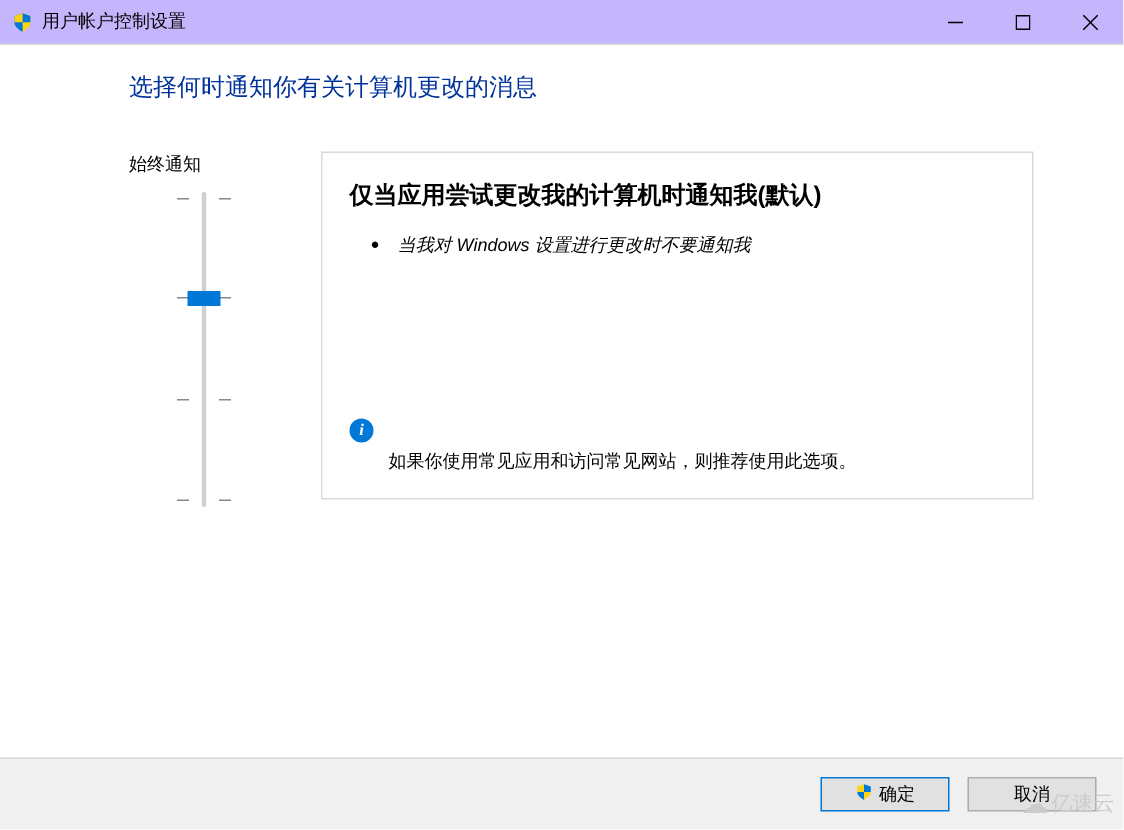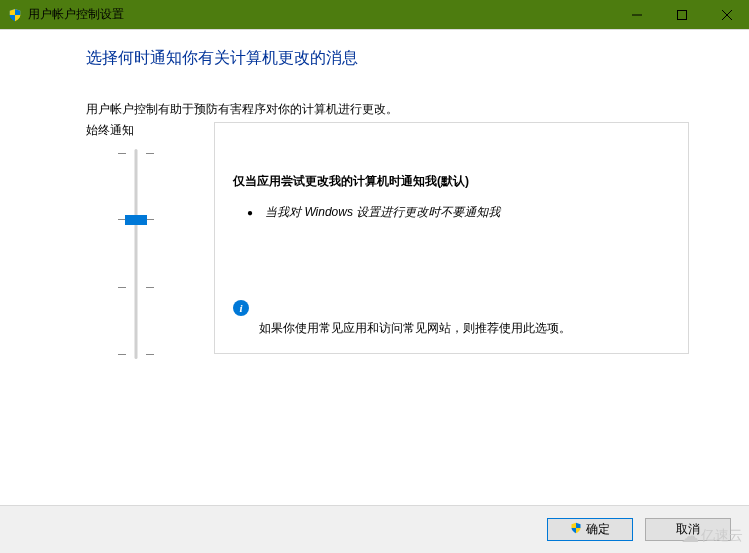--- a/index.html
+++ b/index.html
@@ -7,21 +7,21 @@
       font-family: "Microsoft YaHei", "Segoe UI", sans-serif;
       font-size: 12px;
       background: #fff;
       width: 749px;
       height: 553px;
       overflow: hidden;
       position: relative;
     }
     .titlebar {
       height: 30px;
-      background: #4d7c0f;
+      background: #c4b5fd;
       border-bottom: 1px solid #d9d9d9;
       display: flex;
       align-items: center;
       padding-left: 8px;
     }
     .titlebar .shield { margin-right: 6px; display: flex; }
     .titlebar .title { color: #000; font-size: 12px; flex: 1; }
     .win-controls { display: flex; height: 100%; }
     .win-btn {
       width: 45px;
@@ -83,21 +83,21 @@
       cursor: pointer;
     }
     .description-panel {
       flex: 1;
       border: 1px solid #d9d9d9;
       padding: 18px 18px 16px 18px;
       height: 232px;
       display: flex;
       flex-direction: column;
     }
-    .panel-title { font-size: 12px; font-weight: bold; margin-bottom: 14px; margin-top: 32px; }
+    .panel-title { font-size: 16px; font-weight: bold; margin-bottom: 14px; }
     .bullet-row { display: flex; gap: 12px; margin-left: 14px; }
     .bullet { font-size: 10px; line-height: 18px; }
     .bullet-text { font-size: 12px; font-style: italic; }
     .spacer { flex: 1; }
     .info-row { display: flex; gap: 10px; align-items: flex-start; }
     .info-icon {
       width: 16px; height: 16px; border-radius: 50%;
       background: #0078d7;
       display: flex; align-items: center; justify-content: center;
       color: #fff; font-size: 11px; font-weight: bold;
@@ -172,21 +172,20 @@
       <svg width="10" height="10">
           <line x1="0" y1="0" x2="10" y2="10" stroke="#000" stroke-width="1"></line>
           <line x1="10" y1="0" x2="0" y2="10" stroke="#000" stroke-width="1"></line>
         </svg>
     </div>
   </div>
 </div>
 
 <div class="content">
   <h1 class="heading">选择何时通知你有关计算机更改的消息</h1>
-  <p class="description">用户帐户控制有助于预防有害程序对你的计算机进行更改。</p>
 
   <div class="main-area">
     <div class="slider-section">
       <div class="slider-label">始终通知</div>
       <div class="slider-track">
         <div class="track-line"></div>
         <div class="tick left" style="top:4px"></div>
         <div class="tick right" style="top:4px"></div>
         <div class="tick left" style="top:70px"></div>
         <div class="tick right" style="top:70px"></div>

